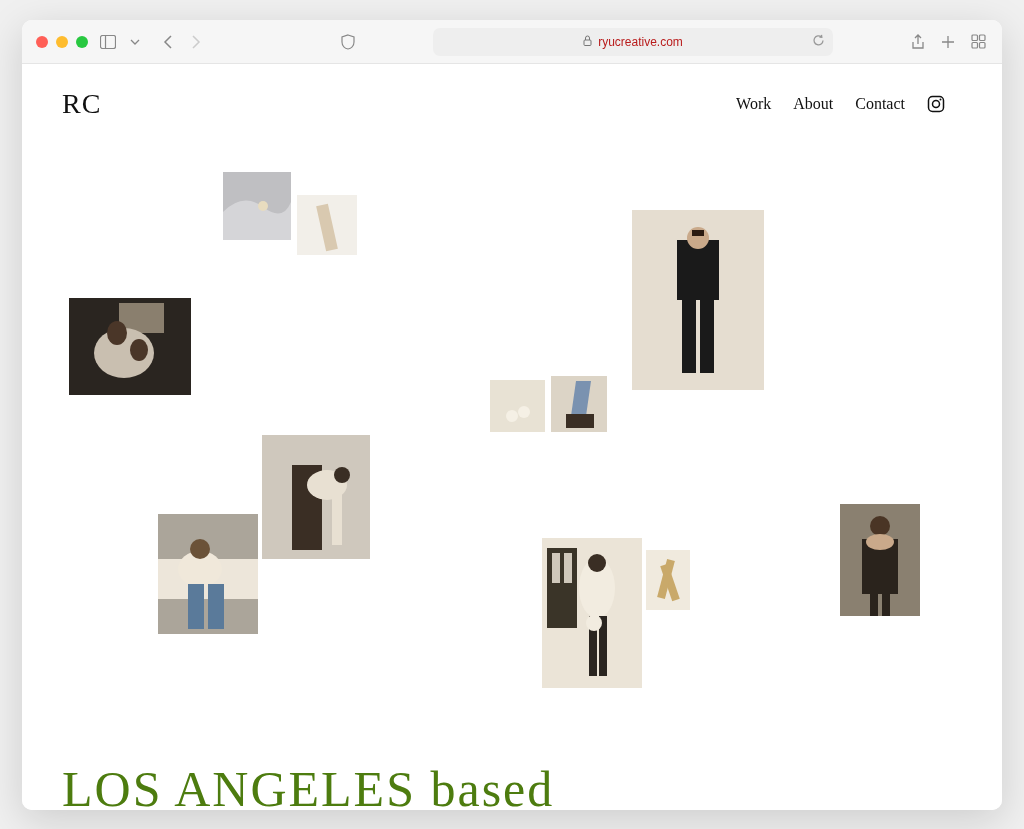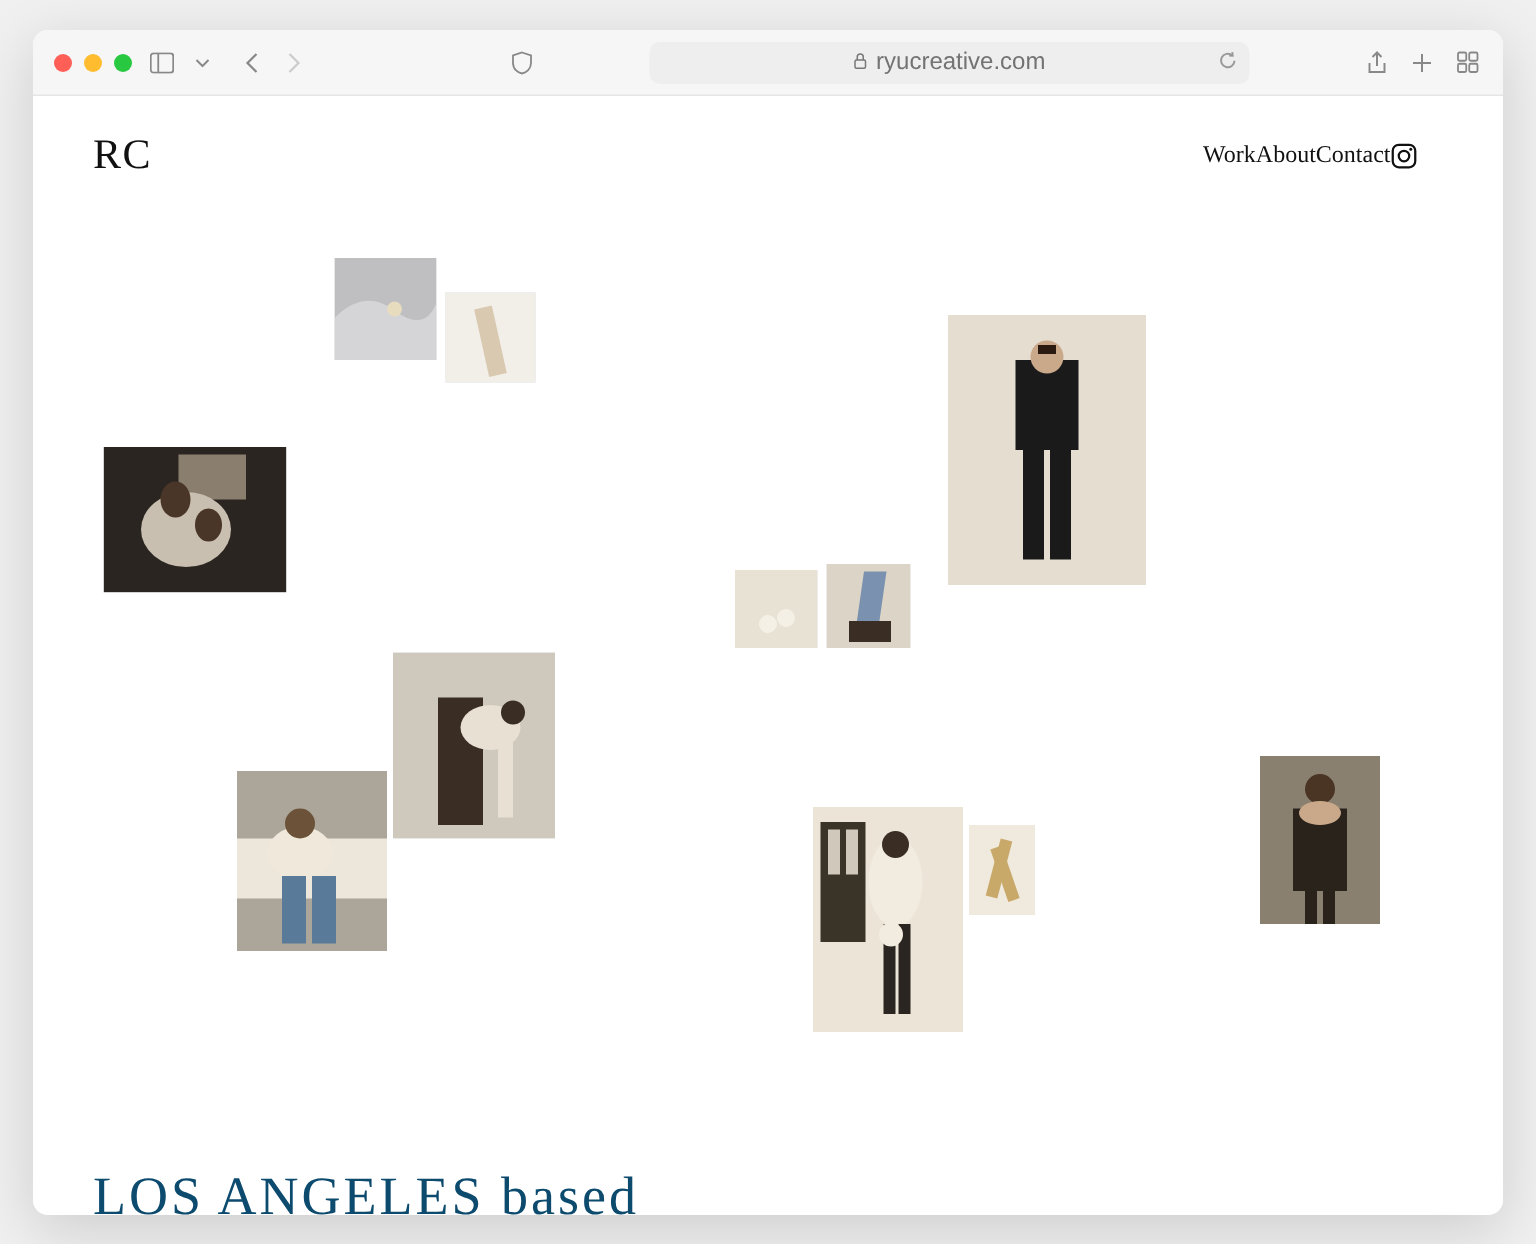--- a/index.html
+++ b/index.html
@@ -49,22 +49,22 @@
     .chrome-nav .chrome-icon { width: 24px; }
     .url-bar {
       flex: 1;
       height: 28px;
       background: #eeeeee;
       border-radius: 7px;
       display: flex;
       align-items: center;
       justify-content: center;
       gap: 6px;
-      color: #737373;
-      font-size: 16px;
+      color: #b91c1c;
+      font-size: 12px;
       margin: 0 40px;
       max-width: 400px;
     }
     .url-lock { font-size: 10px; color: #777; }
     .url-refresh { position: absolute; right: 8px; color: #999; font-size: 12px; }
     .url-bar-wrapper { flex:1; display:flex; justify-content:center; position:relative; align-items:center; }
     .url-bar-inner { position: relative; width: 400px; display: flex; align-items: center; }
     .url-bar-inner .url-bar { width: 100%; margin: 0; }
     .right-icons { display: flex; gap: 10px; margin-left: auto; }
     .shield-icon { margin-left: 120px; }
@@ -83,20 +83,21 @@
     }
     .logo {
       font-family: "Times New Roman", Georgia, serif;
       font-size: 28px;
       font-weight: 500;
       letter-spacing: 1px;
       color: #111;
     }
     .nav {
       display: flex;
+      gap: 22px;
       align-items: center;
     }
     .nav a {
       font-family: "Times New Roman", Georgia, serif;
       font-size: 16px;
       color: #111;
       text-decoration: none;
     }
     .insta-icon { width: 18px; height: 18px; display:flex; align-items:center; justify-content:center; }
 
@@ -122,23 +123,23 @@
     .p8 { left: 610px; top: 80px; width: 132px; height: 180px; }
     .p9 { left: 520px; top: 408px; width: 100px; height: 150px; }
     .p10 { left: 624px; top: 420px; width: 44px; height: 60px; }
     .p11 { left: 818px; top: 374px; width: 80px; height: 112px; }
 
     .hero-text {
       position: absolute;
       left: 40px;
       bottom: -8px;
       font-family: "Times New Roman", Georgia, serif;
-      font-size: 36px;
+      font-size: 50px;
       letter-spacing: 2px;
-      color: #0c4a6e;
+      color: #4d7c0f;
     }
   </style>
 </head>
 <body>
 
 <div class="browser-window">
 
   <div class="browser-chrome">
     <div class="traffic-lights">
       <div class="tl tl-red"></div>

